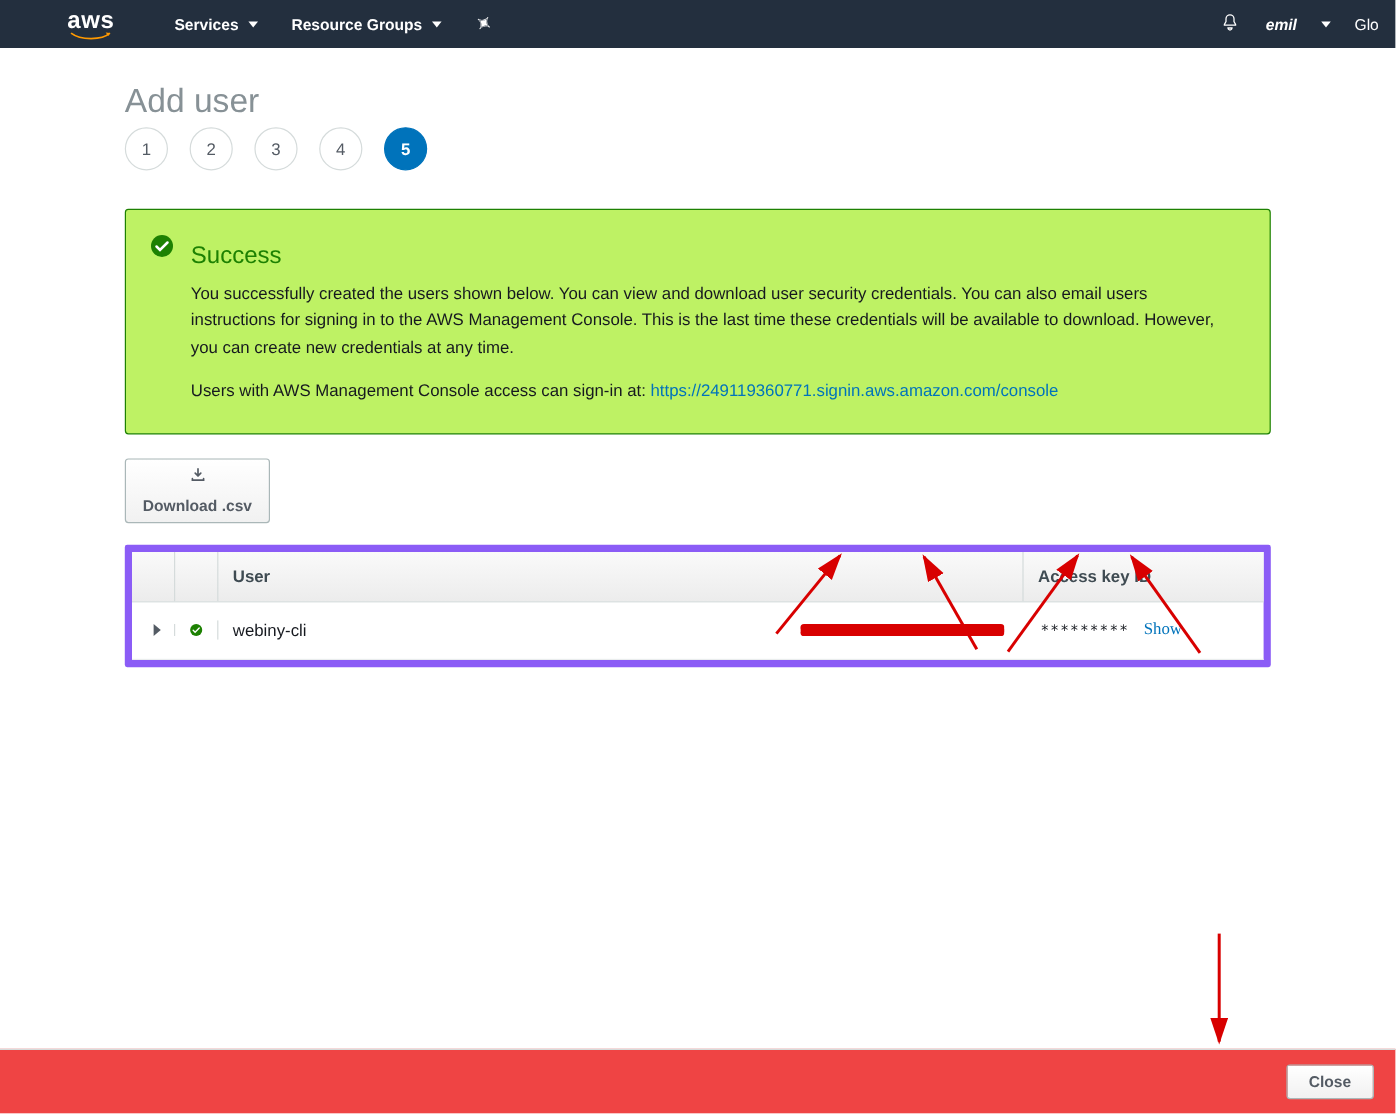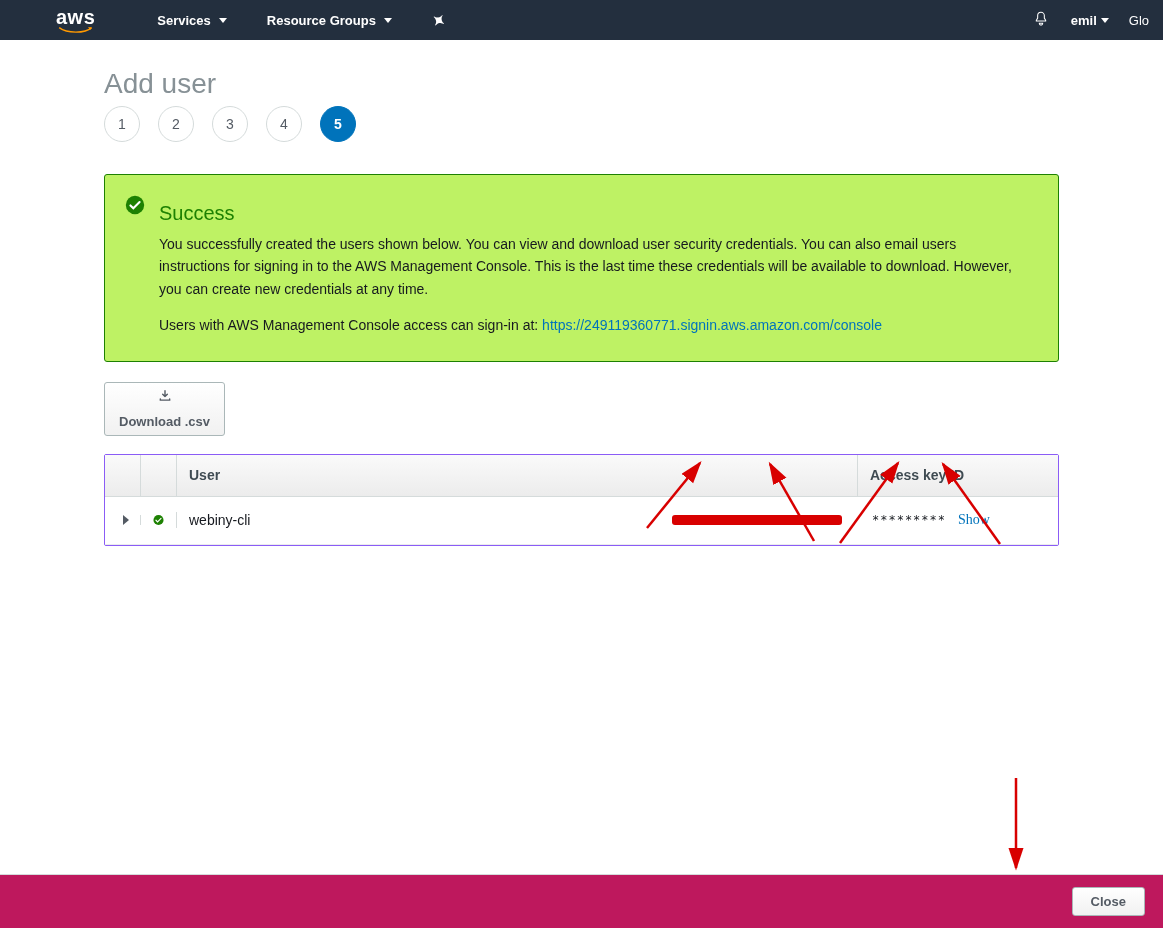--- a/index.html
+++ b/index.html
@@ -43,37 +43,36 @@
   height: 8px;
   margin-top: -1px;
 }
 .nav-item {
   display: flex;
   align-items: center;
   gap: 8px;
   margin-right: 28px;
   font-weight: 600;
   cursor: pointer;
-  margin-left: 12px;
 }
 .caret-down {
   width: 0; height: 0;
   border-left: 4px solid transparent;
   border-right: 4px solid transparent;
   border-top: 5px solid #fff;
 }
 .pin-icon {
   font-size: 16px;
   transform: rotate(35deg);
   display: inline-block;
 }
 .topnav-spacer { flex: 1; }
 .bell { margin-right: 22px; }
 .bell svg { width: 16px; height: 16px; }
-.user-drop { display:flex; align-items:center; gap:4px; margin-right: 20px; font-weight:600; cursor:pointer;}
+.user-drop { display:flex; align-items:center; gap:20px; margin-right: 20px; font-weight:600; cursor:pointer;font-style:italic;}
 .region-lbl { font-weight: 400; }
 
 
 .container {
   max-width: 955px;
   margin: 0 auto;
   padding-top: 28px;
   position: relative;
 }
 .header-row {
@@ -146,21 +145,21 @@
   padding: 6px 14px;
   border-radius: 3px;
   cursor: pointer;
   margin-bottom: 18px;
   flex-direction: column;
 }
 .dl-icon svg { width:14px; height:14px; }
 
 
 .users-table {
-  border: 1px solid #8b5cf6;
+  border: 6px solid #8b5cf6;
   border-radius: 2px;
 }
 .users-table .thead {
   display: flex;
   background: linear-gradient(#fafafa, #ececec);
   border-bottom: 1px solid #d5dbdb;
   height: 42px;
   align-items: center;
 }
 .th, .td {
@@ -206,21 +205,21 @@
 
 
 .footer {
   position: absolute;
   bottom: 0;
   left: 0; right: 0;
   border-top: 1px solid #d5dbdb;
   padding: 12px 18px;
   display: flex;
   justify-content: flex-end;
-  background:#be185d;
+  background:#ef4444;
 }
 .close-btn {
   border: 1px solid #aab7b8;
   background: linear-gradient(#fff, #f1f1f1);
   color: #545b64;
   font-weight: 700;
   padding: 6px 18px;
   border-radius: 3px;
   cursor: pointer;
   font-size: 13px;

